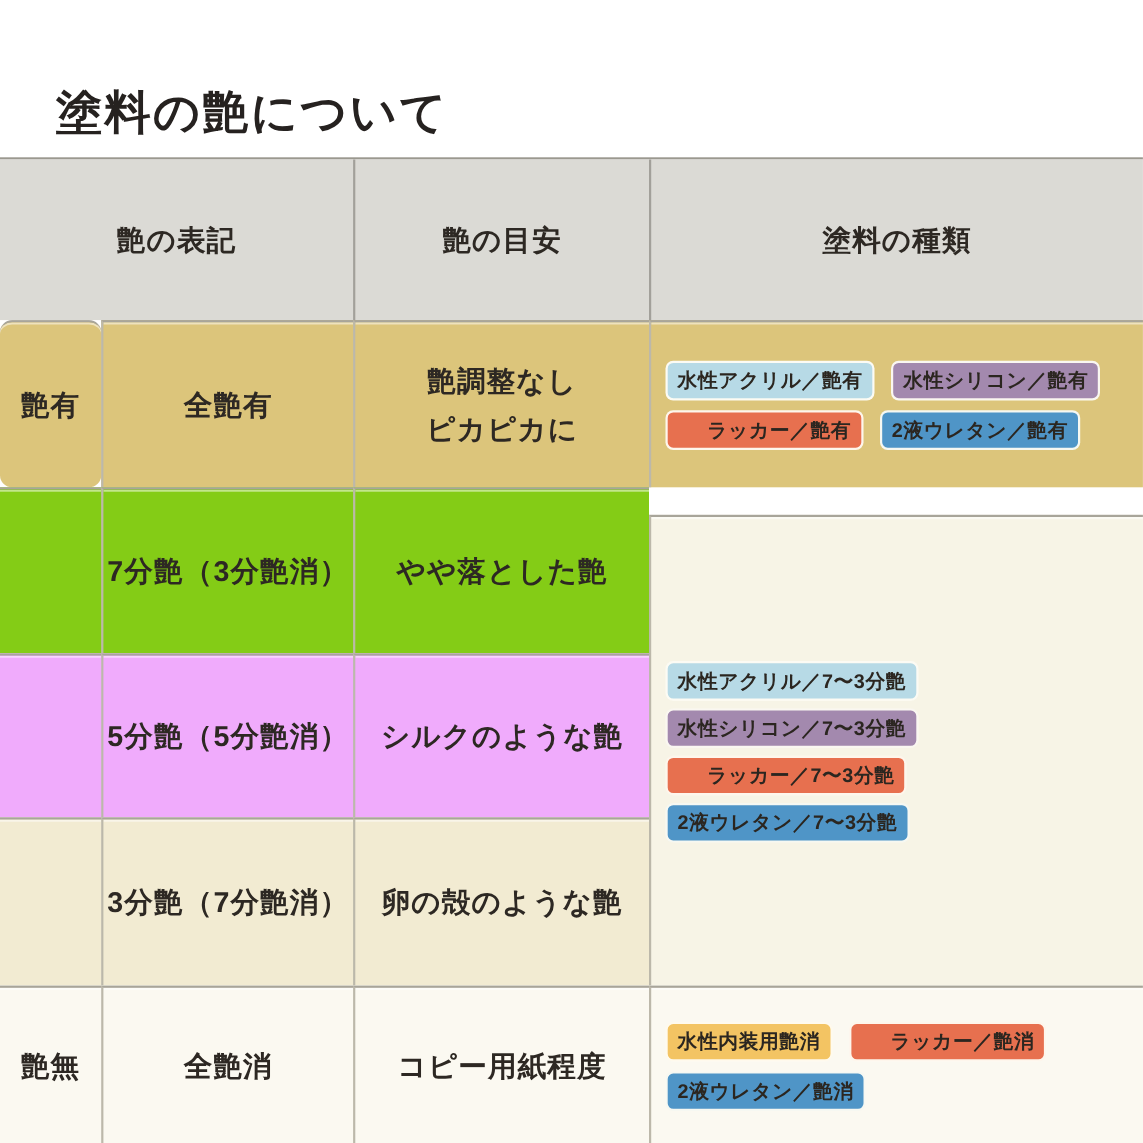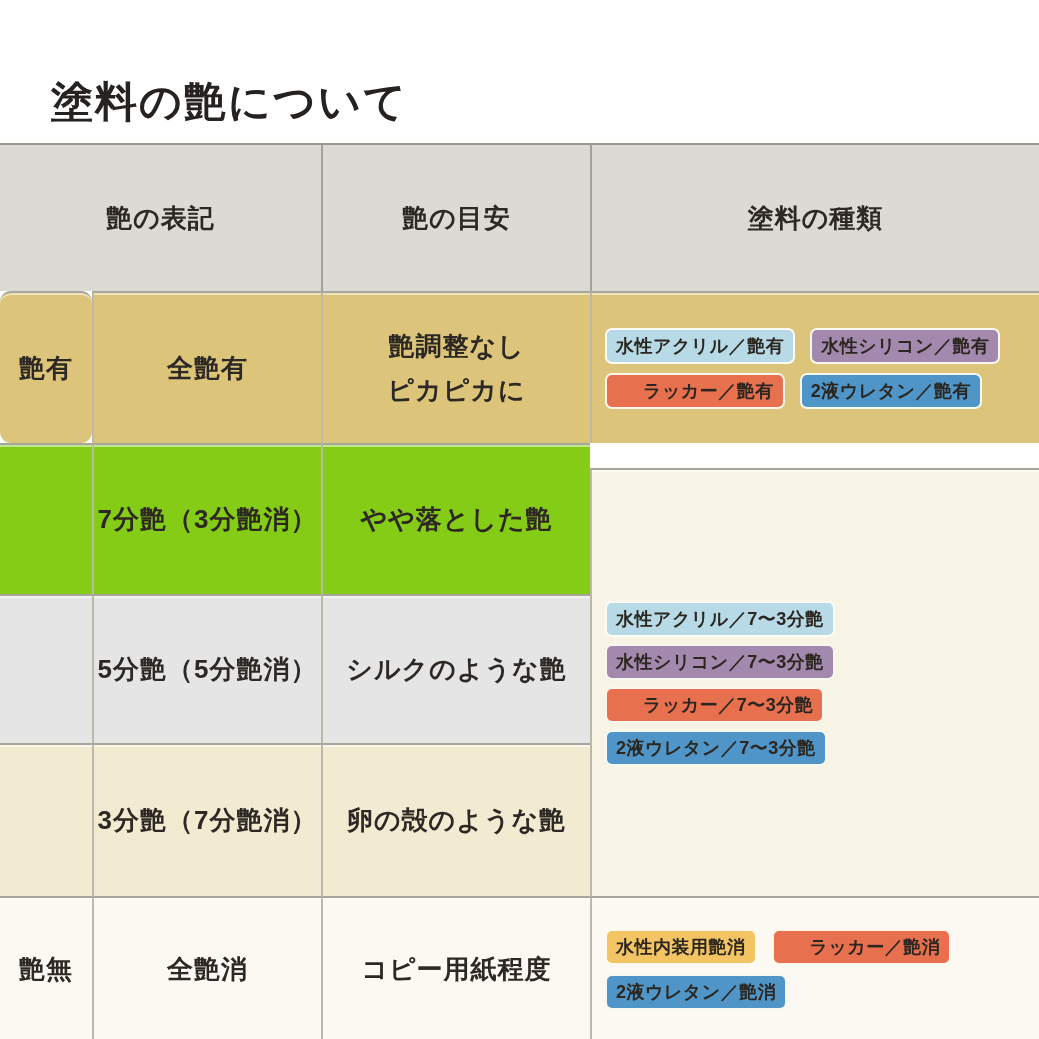--- a/index.html
+++ b/index.html
@@ -23,21 +23,21 @@
     display:flex;align-items:center;justify-content:center;
     box-sizing:border-box;text-align:center;
     font-weight:700;font-size:26px;letter-spacing:1px;
   }
   .bt{border-top:2px solid #a8a59a;box-shadow:inset 0 2px 0 rgba(255,255,255,.5);}
   .bl{border-left:2px solid #bcb8aa;}
   .hdr{background:#dbdad5;}
   .hdr.bl{border-left:2px solid #a2a09a;}
   .bg-r1{background:#dcc57b;}
   .bg-r2{background:#84cc16;}
-  .bg-r3{background:#e5e5e5;}
+  .bg-r3{background:#f0abfc;}
   .bg-r4{background:#f2ebd2;}
   .bg-r5{background:#fbf9f1;}
   .bg-merge{background:#f7f4e6;}
   .guide-two-line{line-height:1.7;}
   .badge-cell{
     justify-content:flex-start;align-content:center;
     flex-wrap:wrap;gap:9px 15px;padding:0 10px 0 13px;
   }
   .badge-col-cell{
     flex-direction:column;align-items:flex-start;justify-content:center;

